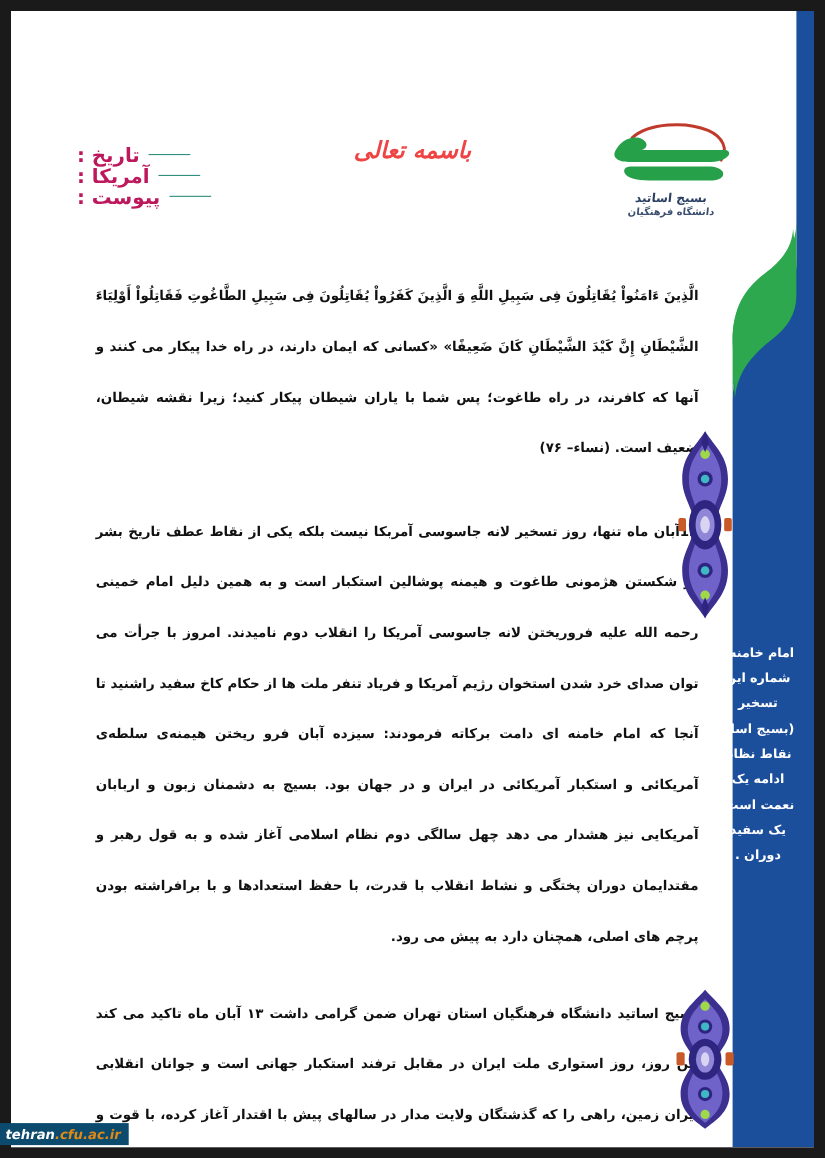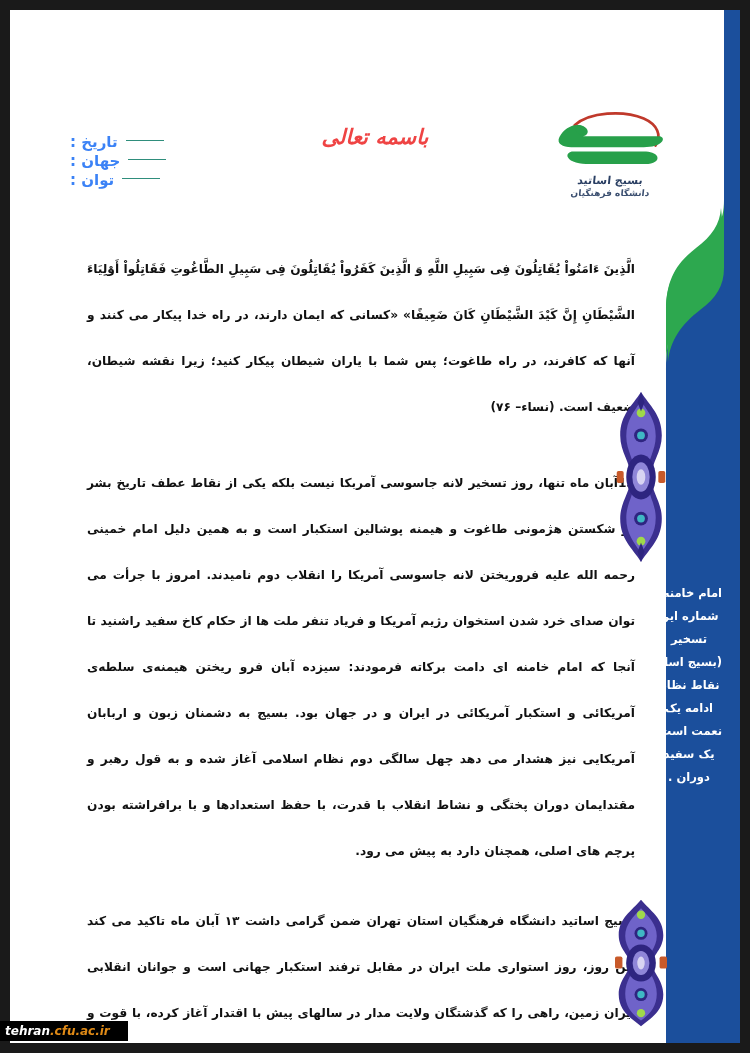--- a/index.html
+++ b/index.html
@@ -74,22 +74,22 @@
     font-weight: bold;
     font-style: italic;
     letter-spacing: -1px;
   }
 
   .meta {
     position: absolute;
     top: 122px;
     left: 60px;
     width: 130px;
-    color: #3b82f6;
-    font-size: 15px;
+    color: #be185d;
+    font-size: 18px;
     font-weight: bold;
   }
   .meta-row {
     display: flex;
     flex-direction: row-reverse;
     align-items: center;
     justify-content: flex-start;
     gap: 8px;
     height: 19px;
   }
@@ -143,26 +143,26 @@
     text-align: center;
     direction: rtl;
   }
   .quote div { white-space: nowrap; }
 
   
   .watermark {
     position: absolute;
     left: 0px;
     bottom: 12px;
-    background: #000000;
+    background: #0c4a6e;
     color: #ffffff;
     font-size: 12px;
     font-weight: bold;
     font-style: italic;
-    padding: 3px 18px 3px 5px;
+    padding: 3px 7px 3px 5px;
     letter-spacing: 0px;
     direction: ltr;
   }
   .watermark .accent { color: #e08a16; }
 </style>
 </head>
 <body>
 
 <div id="page">
   <div class="sheet">
@@ -189,25 +189,25 @@
     </div>
 
     <div class="basmeh">باسمه تعالی</div>
 
     <div class="meta">
       <div class="meta-row">
         <span class="meta-label">تاریخ :</span>
         <span class="meta-rule"></span>
       </div>
       <div class="meta-row">
-        <span class="meta-label">جهان :</span>
+        <span class="meta-label">آمریکا :</span>
         <span class="meta-rule"></span>
       </div>
       <div class="meta-row">
-        <span class="meta-label">توان :</span>
+        <span class="meta-label">پیوست :</span>
         <span class="meta-rule"></span>
       </div>
     </div>
 
     <div class="body">
       <p class="para p1">الَّذِینَ ءَامَنُواْ یُقَاتِلُونَ فِى سَبِیلِ اللَّهِ وَ الَّذِینَ کَفَرُواْ یُقَاتِلُونَ فِى سَبِیلِ الطَّاغُوتِ فَقَاتِلُواْ أَوْلِیَاءَ الشَّیْطَانِ إِنَّ کَیْدَ الشَّیْطَانِ کَانَ ضَعِیفًا» «کسانی که ایمان دارند، در راه خدا پیکار می کنند و آنها که کافرند، در راه طاغوت؛ پس شما با یاران شیطان پیکار کنید؛ زیرا نقشه شیطان، ضعیف است. (نساء– ۷۶)</p>
       <p class="para">13آبان ماه تنها، روز تسخیر لانه جاسوسی آمربکا نیست بلکه یکی از نقاط عطف تاریخ بشر در شکستن هژمونی طاغوت و هیمنه پوشالین استکبار است و به همین دلیل امام خمینی رحمه الله علیه فروریختن لانه جاسوسی آمریکا را انقلاب دوم نامیدند. امروز با جرأت می توان صدای خرد شدن استخوان رژیم آمریکا و فریاد تنفر ملت ها از حکام کاخ سفید راشنید تا آنجا که امام خامنه ای دامت برکاته فرمودند: سیزده آبان فرو ریختن هیمنه‌ی سلطه‌ی آمریکائی و استکبار آمریکائی در ایران و در جهان بود. بسیج به دشمنان زبون و اربابان آمریکایی نیز هشدار می دهد چهل سالگی دوم نظام اسلامی آغاز شده و به قول رهبر و مقتدایمان دوران پختگی و نشاط انقلاب با قدرت، با حفظ استعدادها و با برافراشته بودن پرچم های اصلی، همچنان دارد به پیش می رود.</p>
       <p class="para last-center">بسیج اساتید دانشگاه فرهنگیان استان تهران ضمن گرامی داشت ۱۳ آبان ماه تاکید می کند این روز، روز استواری ملت ایران در مقابل ترفند استکبار جهانی است و جوانان انقلابی ایران زمین، راهی را که گذشتگان ولایت مدار در سالهای پیش با اقتدار آغاز کرده، با قوت و قدرتی بیشتر ادامه خواهند داد و در این راه، استوارتر از گذشته ضمن حمایت از ملت های مظلوم جهان، مبارزه با استکبار و ظلم را سرلوحه حرکت خروشان خویش قرار خواهند داد.</p>
     </div>
 

